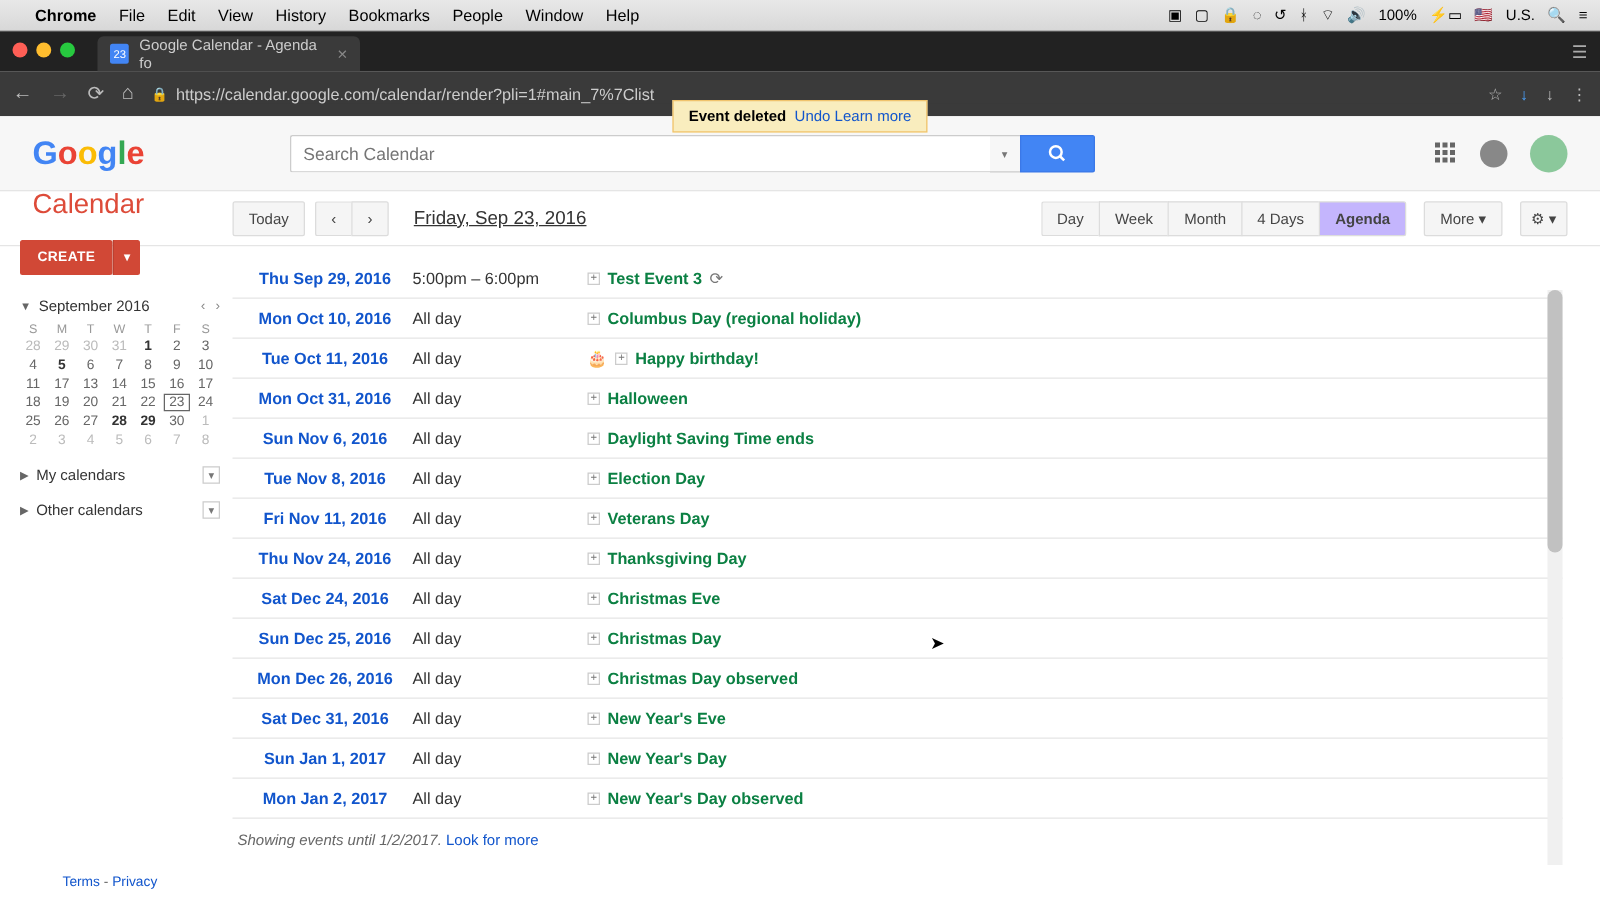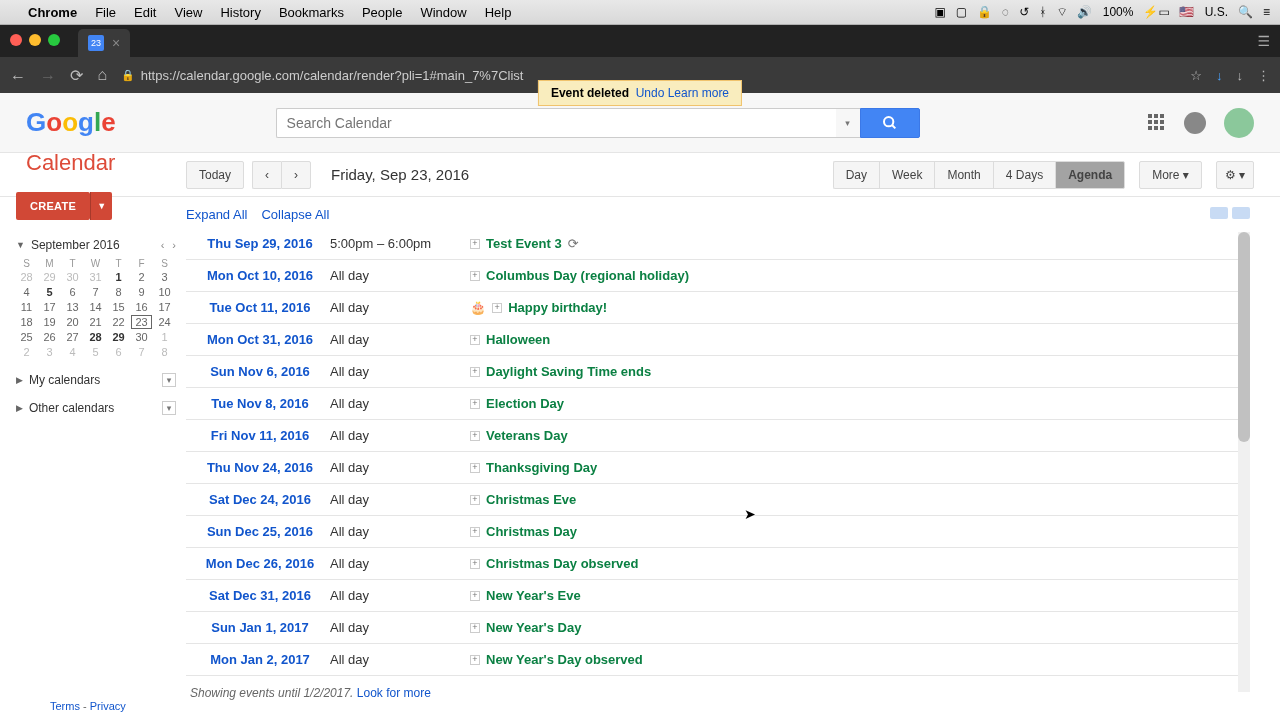--- a/index.html
+++ b/index.html
@@ -24,21 +24,21 @@
 
 
 .chrome-toolbar { background:#3a3a3a; height:36px; display:flex; align-items:center; padding:0 10px; gap:14px; color:#bbb;}
 .chrome-toolbar .navbtn { font-size:16px; color:#bbb; cursor:pointer;}
 .chrome-toolbar .navbtn.disabled { color:#666;}
 .omnibox { flex:1; display:flex; align-items:center; background:#3a3a3a; color:#ccc; font-size:13px; gap:6px;}
 .omnibox .lock { font-size:11px;}
 .chrome-toolbar .right-icons { display:flex; gap:14px; align-items:center;}
 
 
-.goog-bar { height:60px; border-bottom:1px solid #e5e5e5; display:flex; align-items:center; padding:0 26px; background:#f7f7f7; position:relative;gap:44px;}
+.goog-bar { height:60px; border-bottom:1px solid #e5e5e5; display:flex; align-items:center; padding:0 26px; background:#f7f7f7; position:relative;}
 .google-logo { font-size:26px; font-weight:bold; font-family: 'Product Sans', Arial;}
 .google-logo .g1{color:#4285F4;}.google-logo .g2{color:#EA4335;}.google-logo .g3{color:#FBBC05;}.google-logo .g4{color:#4285F4;}.google-logo .g5{color:#34A853;}.google-logo .g6{color:#EA4335;}
 .search-wrap { margin-left:80px; display:flex; align-items:center;padding-left:36px;}
 .search-input { width:560px; height:30px; border:1px solid #ccc; border-right:none; padding:0 10px; font-size:14px; border-radius:2px 0 0 2px;}
 .search-dd { width:24px; height:30px; border:1px solid #ccc; border-left:none; border-right:none; background:#f7f7f7; display:flex;align-items:center;justify-content:center;color:#777;font-size:9px;}
 .search-btn { width:60px; height:30px; background:#4285f4; border:1px solid #3b78e7; color:#fff; display:flex;align-items:center;justify-content:center;cursor:pointer;border-radius:0 2px 2px 0;}
 .goog-right { position:absolute; right:26px; display:flex; gap:18px; align-items:center;}
 .apps-icon { width:18px;height:18px; display:grid; grid-template-columns:repeat(3,4px); grid-template-rows:repeat(3,4px); gap:2px;}
 .apps-icon span{background:#666;}
 .bell { width:22px;height:22px;background:#888;border-radius:50%;}
@@ -50,26 +50,26 @@
 .alert b { font-weight:bold;}
 
 
 .cal-header { height:44px; display:flex; align-items:center; padding:0 26px 0 186px; border-bottom:1px solid #e5e5e5; gap:0; background:#fff;}
 .cal-title-overlay { position:absolute; left:26px; top:150px; font-size:22px; color:#dd4b39;}
 .btn { background:#f5f5f5; border:1px solid #dcdcdc; height:28px; padding:0 12px; font-size:12px; color:#444; display:inline-flex; align-items:center; cursor:pointer; border-radius:2px;}
 .nav-group { display:flex; margin-left:8px;}
 .nav-group .btn { border-radius:0;}
 .nav-group .btn:first-child { border-radius:2px 0 0 2px; border-right:none;}
 .nav-group .btn:last-child { border-radius:0 2px 2px 0;}
-.date-label { margin-left:20px; font-size:15px; color:#333;}
+.date-label { margin-left:20px; font-size:15px; color:#333;text-decoration:underline;}
 .view-group { margin-left:auto; display:flex;align-items:center;}
 .view-group .btn { border-radius:0; border-right:none;}
 .view-group .btn:first-child { border-radius:2px 0 0 2px;}
 .view-group .btn:last-child { border-radius:0 2px 2px 0; border-right:1px solid #dcdcdc;}
-.view-group .btn.active { background:#a3a3a3; font-weight:bold;}
+.view-group .btn.active { background:#c4b5fd; font-weight:bold;}
 .more-btn { margin-left:14px;}
 .gear-btn { margin-left:14px; padding:0 8px;}
 
 
 .sidebar { position:absolute; left:16px; top:192px; width:160px;}
 .create-btn { background:#d14836; color:#fff; font-weight:bold; font-size:11px; height:28px; padding:0 14px; border:none; border-radius:2px; display:inline-flex; align-items:center; letter-spacing:0.3px;}
 .create-dd { background:#d14836; color:#fff; width:22px; height:28px; border:none; border-left:1px solid rgba(0,0,0,0.2); border-radius:0 2px 2px 0; display:inline-flex; align-items:center; justify-content:center; font-size:9px;}
 .mini-cal { margin-top:18px; font-size:11px; color:#555;}
 .mini-cal-head { display:flex; align-items:center; gap:6px; font-size:12px; color:#333; margin-bottom:6px;}
 .mini-cal-head .tri { font-size:9px; color:#666;}
@@ -142,20 +142,21 @@
 </div>
 
 <div class="chrome-tabs">
   <div class="traffic">
     <span class="t-red"></span>
     <span class="t-yel"></span>
     <span class="t-grn"></span>
   </div>
   <div class="tab">
     <span class="favicon">23</span>
+    <span>Google Calendar - Agenda fo</span>
     <span class="close">×</span>
   </div>
   <div class="chrome-menu-right">☰</div>
 </div>
 
 <div class="chrome-toolbar">
   <span class="navbtn">←</span>
   <span class="navbtn disabled">→</span>
   <span class="navbtn">⟳</span>
   <span class="navbtn">⌂</span>
@@ -300,28 +301,20 @@
     <span class="dd">▾</span>
   </div>
   <div class="cal-section">
     <span class="tri">▶</span>
     <span>Other calendars</span>
     <span class="dd">▾</span>
   </div>
 </div>
 
 <div class="main">
-  <div class="agenda-controls">
-    <a>Expand All</a>
-    <a>Collapse All</a>
-    <div class="ag-right-icons">
-      <span></span>
-      <span></span>
-    </div>
-  </div>
   <div id="agenda-rows">
       <div class="agenda-row">
         <div class="date">Thu Sep 29, 2016</div>
         <div class="time">5:00pm – 6:00pm</div>
         <div class="evt">
           <span class="exp">+</span>
           <span>Test Event 3</span>
           <span style="color: rgb(119, 119, 119); font-weight: normal;">⟳</span>
         </div>
       </div>

